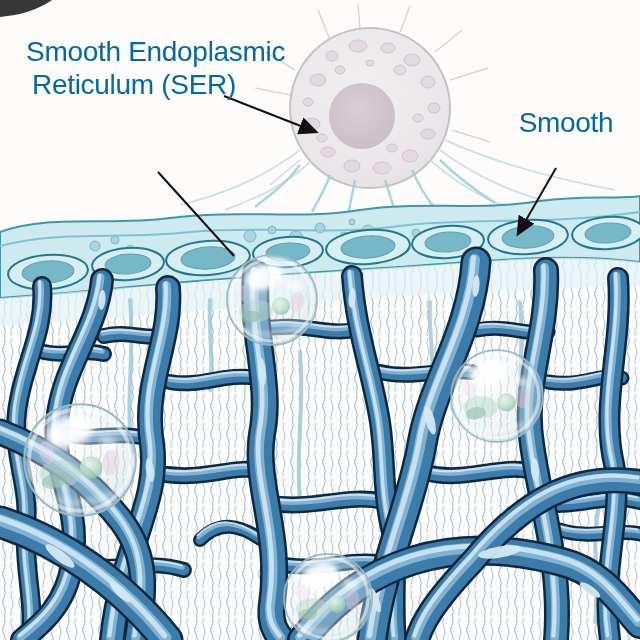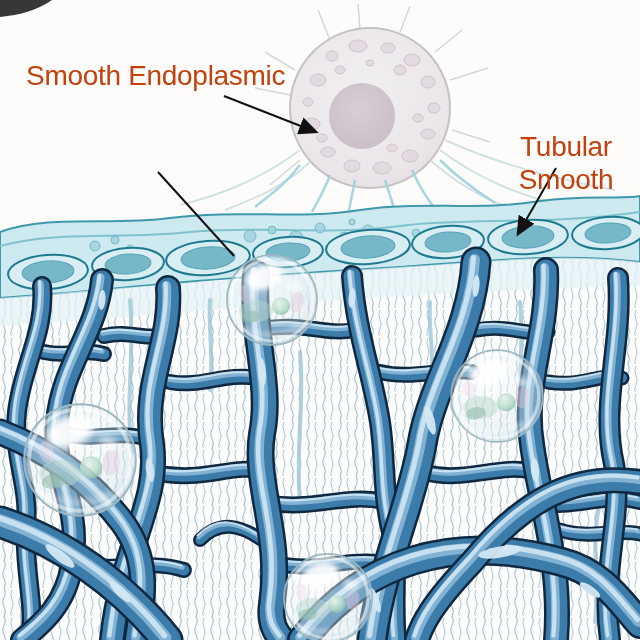--- a/index.html
+++ b/index.html
@@ -3,22 +3,22 @@
 <meta charset="utf-8">
 <style>
   html,body{margin:0;padding:0;background:#ffffff;}
   .stage{
     position:relative;width:640px;height:640px;overflow:hidden;
     background:#fdfcfb;
     font-family:"Liberation Sans", sans-serif;
   }
   .stage svg{position:absolute;left:0;top:0;}
   .label{
-    position:absolute;color:#c2410c;font-size:28px;line-height:33px;
-    letter-spacing:-0.3px;white-space:nowrap;z-index:5;margin-top:24px;
+    position:absolute;color:#0369a1;font-size:28px;line-height:33px;
+    letter-spacing:-0.3px;white-space:nowrap;z-index:5;
   }
   .lbl-line{display:block;}
   .label.centered{text-align:center;white-space:normal;}
 </style>
 </head>
 <body>
 
 <div class="stage">
 
 <svg id="scene" width="640" height="640" viewBox="0 0 640 640">
@@ -359,19 +359,19 @@
 
   <g stroke="#111111" stroke-width="2" fill="none">
     <path d="M224,96 L316,132" marker-end="url(#ah)"></path>
     <path d="M158,172 L234,256"></path>
     <path d="M556,168 L518,234" marker-end="url(#ah)"></path>
   </g>
 </svg>
 
 <div class="label" style="left:26px;top:35px;">
   <span class="lbl-line">Smooth Endoplasmic</span>
+  <span class="lbl-line" style="padding-left:6px;">Reticulum (SER)</span>
 </div>
 <div class="label centered" style="left:498px;top:106px;width:136px;">
-  <span class="lbl-line">Tubular</span>
   <span class="lbl-line">Smooth</span>
 </div>
 
 </div>
 
 </body></html>

